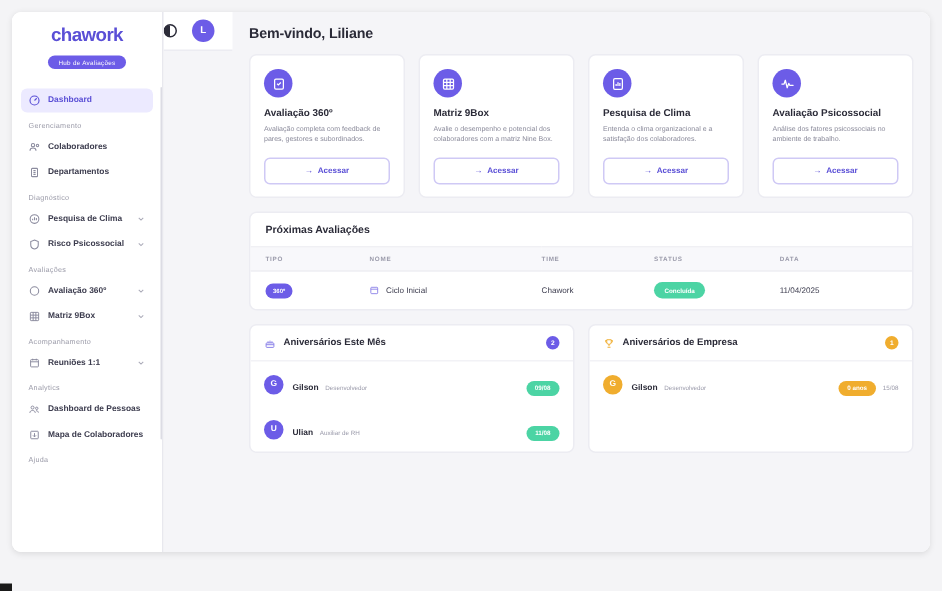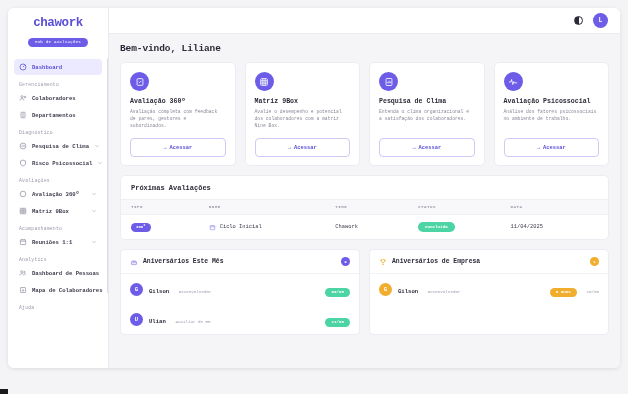--- a/index.html
+++ b/index.html
@@ -11,21 +11,20 @@
   }
   .frame {
     position: absolute;
     left: 8px; top: 8px;
     width: 612px; height: 360px;
     background: #ffffff;
     border-radius: 6px;
     box-shadow: 0 1px 4px rgba(0,0,0,0.10);
     overflow: hidden;
     display: flex;
-    font-family: Liberation Mono, monospace;
   }
   .corner-mark {
     position: absolute; left: 0; bottom: 0;
     width: 8px; height: 5px; background: #1a1a1a;
   }
 
   
   .sidebar {
     width: 101px; height: 100%;
     background: #ffffff;
@@ -86,21 +85,21 @@
   }
   .chev svg { width: 6px; height: 6px; display: block; }
   .scroll-rail {
     position: absolute; right: 0px; top: 50px;
     width: 1.5px; height: 235px; background: #dcdce4; border-radius: 2px;
   }
 
   
   .main {
     flex: 1; height: 100%;
-    display: flex; flex-direction: column;
+    display: flex; flex-direction: row;
     background: #f5f5f8;
     overflow: hidden;
   }
   .topbar {
     height: 26px; background: #ffffff;
     border-bottom: 1px solid #ececf2;
     display: flex; align-items: center; justify-content: flex-end;
     padding-right: 12px; gap: 10px;
     flex: 0 0 26px;
   }

